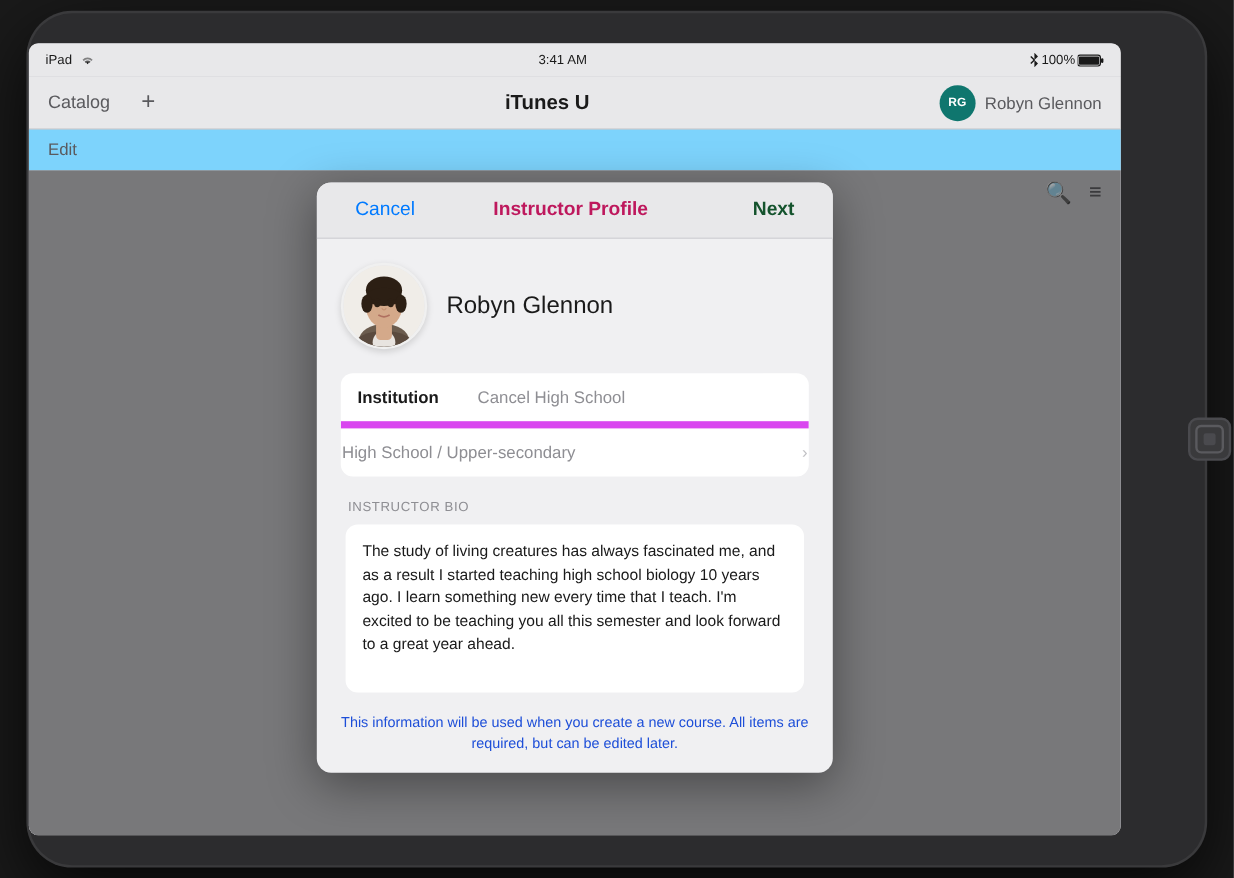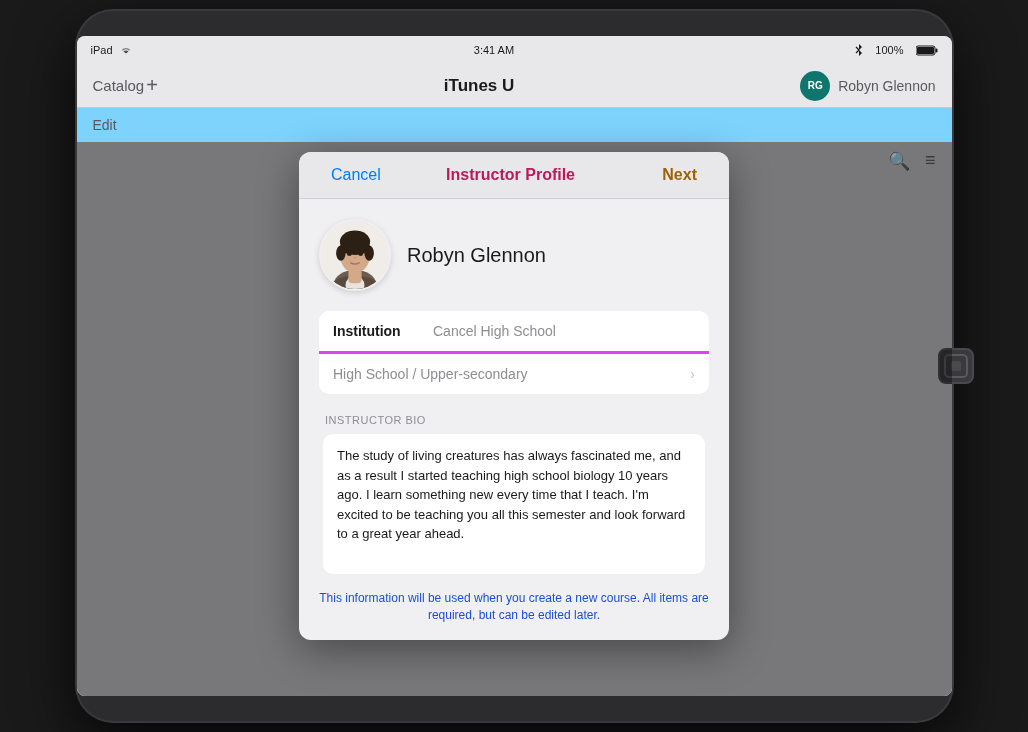--- a/index.html
+++ b/index.html
@@ -8,21 +8,21 @@
       width: 1028px;
       height: 732px;
       background: #1a1a1a;
       display: flex;
       align-items: center;
       justify-content: center;
       font-family: -apple-system, 'Helvetica Neue', Helvetica, Arial, sans-serif;
     }
 
     .ipad-outer {
-      width: 875px;
+      width: 980px;
       height: 710px;
       background: #2c2c2e;
       border-radius: 36px;
       display: flex;
       align-items: center;
       justify-content: flex-start;
       position: relative;
       box-shadow: 0 0 0 2px #3a3a3c, 0 20px 60px rgba(0,0,0,0.8);
     }
 
@@ -59,41 +59,41 @@
 
     .status-bar-center {
       font-size: 11px;
       font-weight: 500;
       color: #1a1a1a;
     }
 
     .status-bar-right {
       display: flex;
       align-items: center;
-      gap: 12px;
+      gap: 2px;
       font-size: 11px;
       color: #1a1a1a;
     }
 
     
     .nav-bar {
       background: #e8e8ea;
       height: 44px;
       display: flex;
       align-items: center;
       justify-content: space-between;
       padding: 0 16px;
       border-bottom: 1px solid #c8c8cc;
       flex-shrink: 0;
     }
 
     .nav-left {
       display: flex;
       align-items: center;
-      gap: 2px;
+      gap: 26px;
     }
 
     .nav-catalog {
       font-size: 15px;
       color: #5a5a5e;
       font-weight: 400;
     }
 
     .nav-add {
       font-size: 20px;
@@ -242,21 +242,21 @@
     }
 
     .modal-title {
       font-size: 16px;
       font-weight: 600;
       color: #be185d;
     }
 
     .modal-next {
       font-size: 16px;
-      color: #a16207;
+      color: #14532d;
       font-weight: 600;
       margin-left: 22px;
     }
 
     .modal-body {
       padding: 20px 20px 0 20px;
     }
 
     
     .profile-section {
@@ -292,40 +292,40 @@
       background: white;
       border-radius: 10px;
       overflow: hidden;
       margin-bottom: 20px;
     }
 
     .institution-row {
       display: flex;
       align-items: center;
       padding: 12px 14px;
-      border-bottom: 3px solid #d946ef;
+      border-bottom: 6px solid #d946ef;
     }
 
     .institution-label {
       font-size: 14px;
       font-weight: 600;
       color: #1a1a1a;
       width: 100px;
       flex-shrink: 0;
     }
 
     .institution-value {
       font-size: 14px;
       color: #8e8e93;
     }
 
     .school-type-row {
       display: flex;
       align-items: center;
-      padding: 12px 14px;
+      padding: 12px 1px;
       justify-content: space-between;
     }
 
     .school-type-text {
       font-size: 14px;
       color: #8e8e93;
     }
 
     .chevron-icon {
       font-size: 14px;

